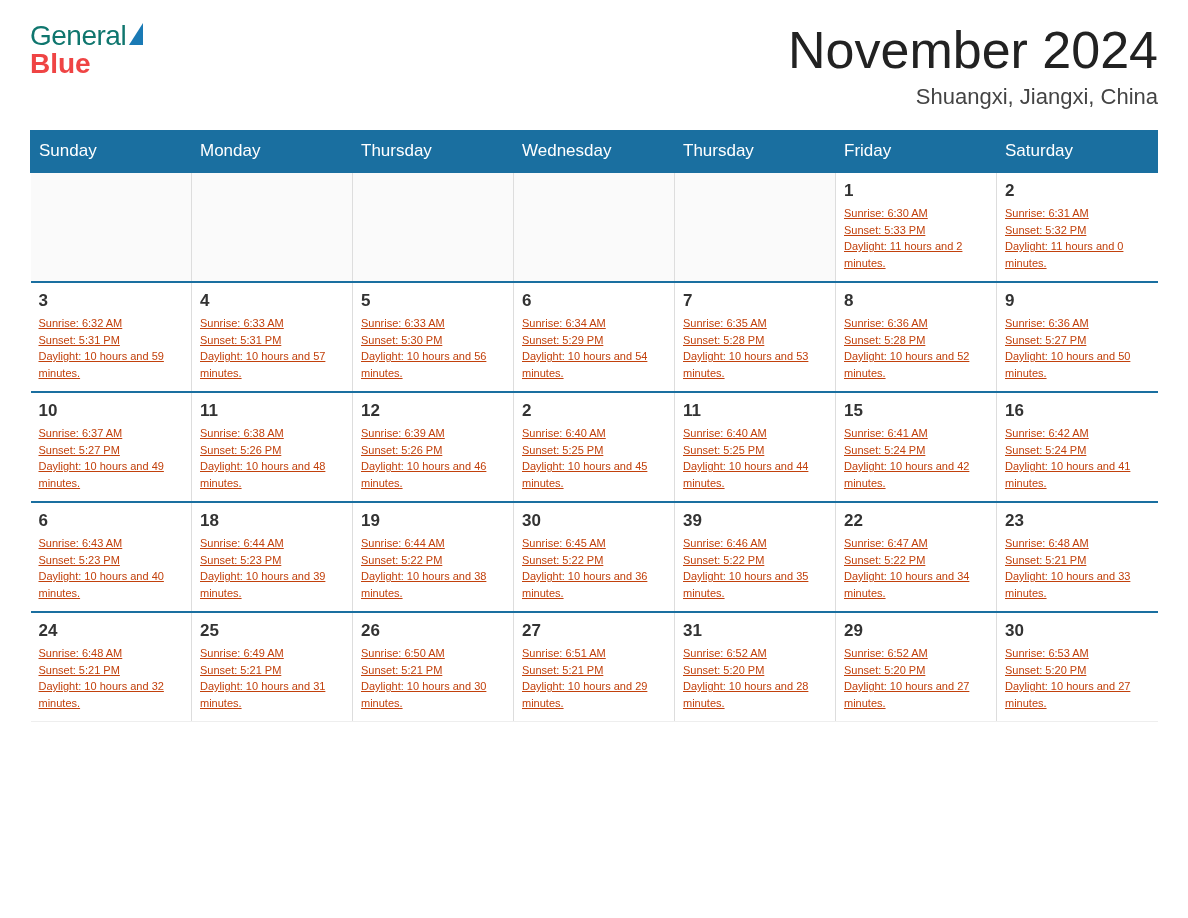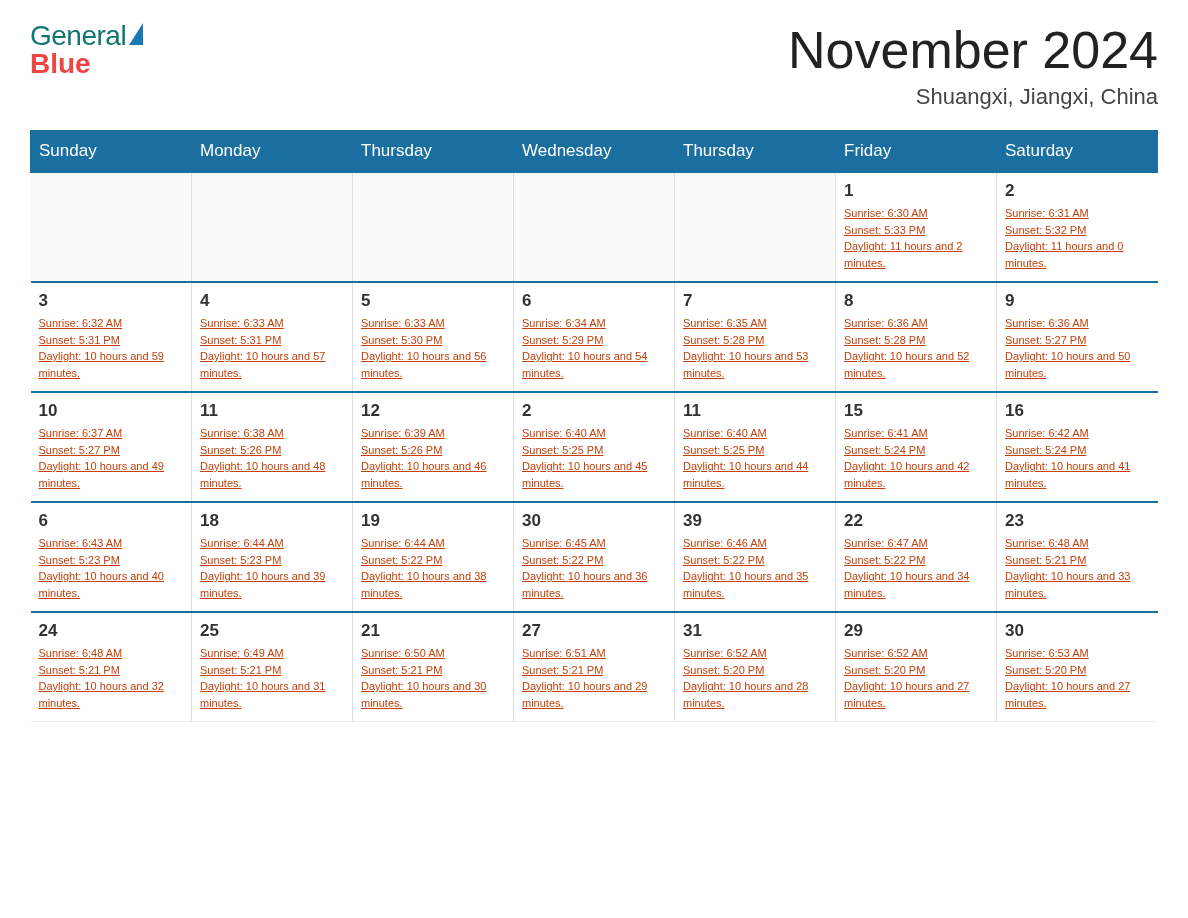--- a/index.html
+++ b/index.html
@@ -241,21 +241,21 @@
       <tr>
         <td>
           <div class="day-number">24</div>
           <div class="day-info">Sunrise: 6:48 AM<br>Sunset: 5:21 PM<br>Daylight: 10 hours and 32 minutes.</div>
         </td>
         <td>
           <div class="day-number">25</div>
           <div class="day-info">Sunrise: 6:49 AM<br>Sunset: 5:21 PM<br>Daylight: 10 hours and 31 minutes.</div>
         </td>
         <td>
-          <div class="day-number">21</div>
+          <div class="day-number">26</div>
           <div class="day-info">Sunrise: 6:50 AM<br>Sunset: 5:21 PM<br>Daylight: 10 hours and 30 minutes.</div>
         </td>
         <td>
           <div class="day-number">27</div>
           <div class="day-info">Sunrise: 6:51 AM<br>Sunset: 5:21 PM<br>Daylight: 10 hours and 29 minutes.</div>
         </td>
         <td>
           <div class="day-number">31</div>
           <div class="day-info">Sunrise: 6:52 AM<br>Sunset: 5:20 PM<br>Daylight: 10 hours and 28 minutes.</div>
         </td>

